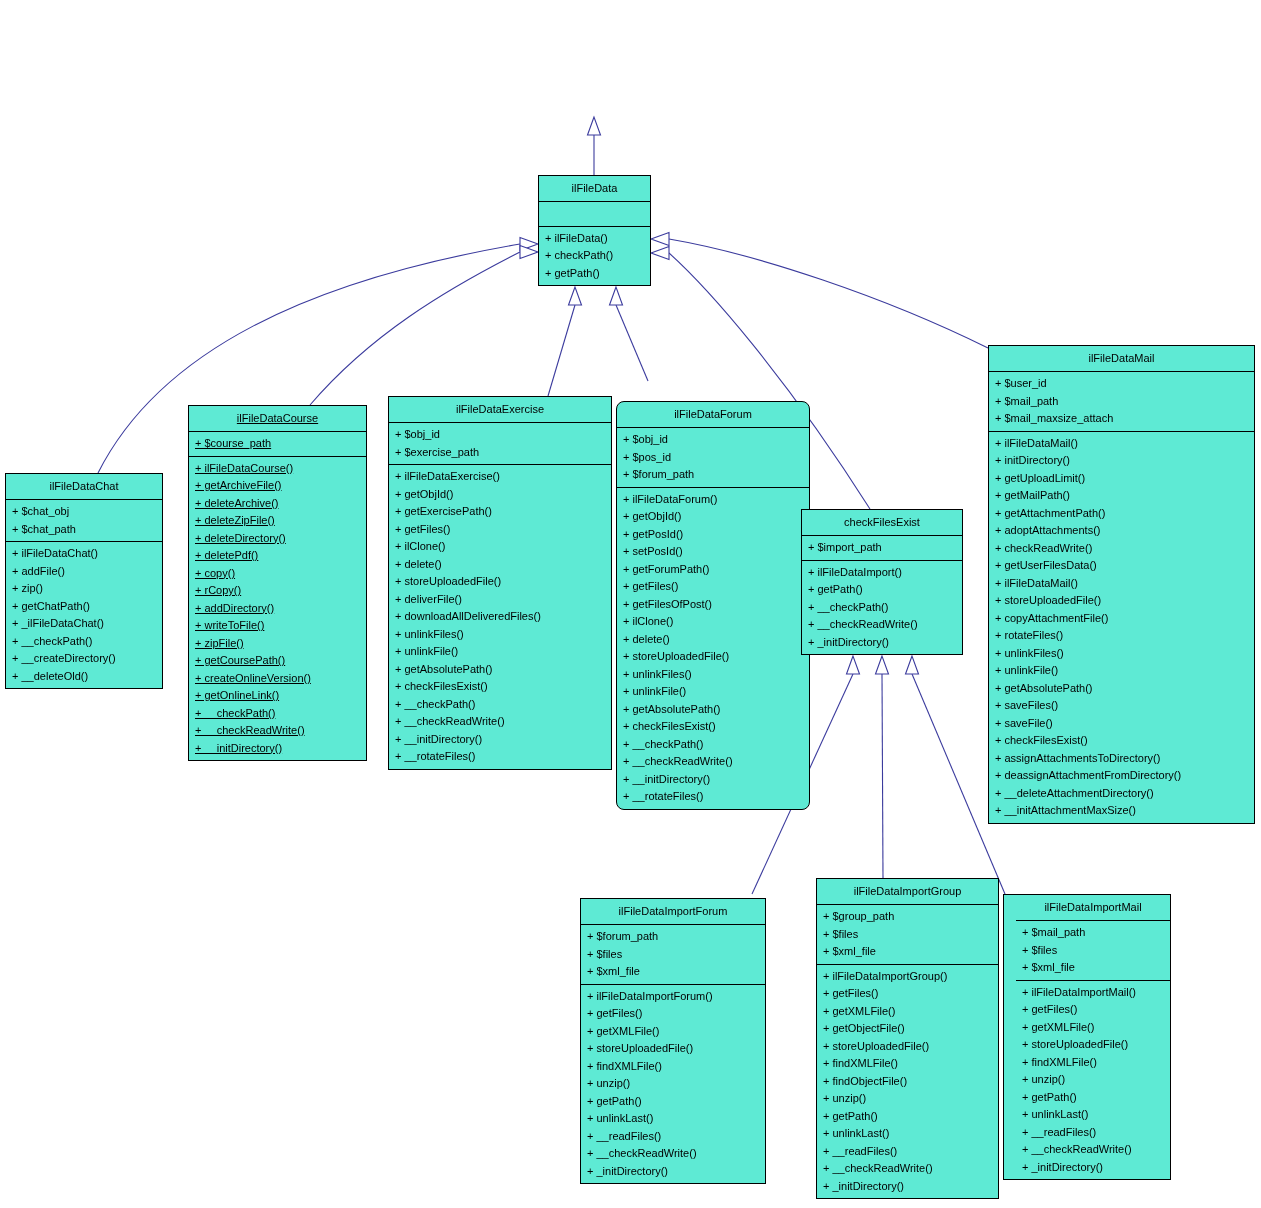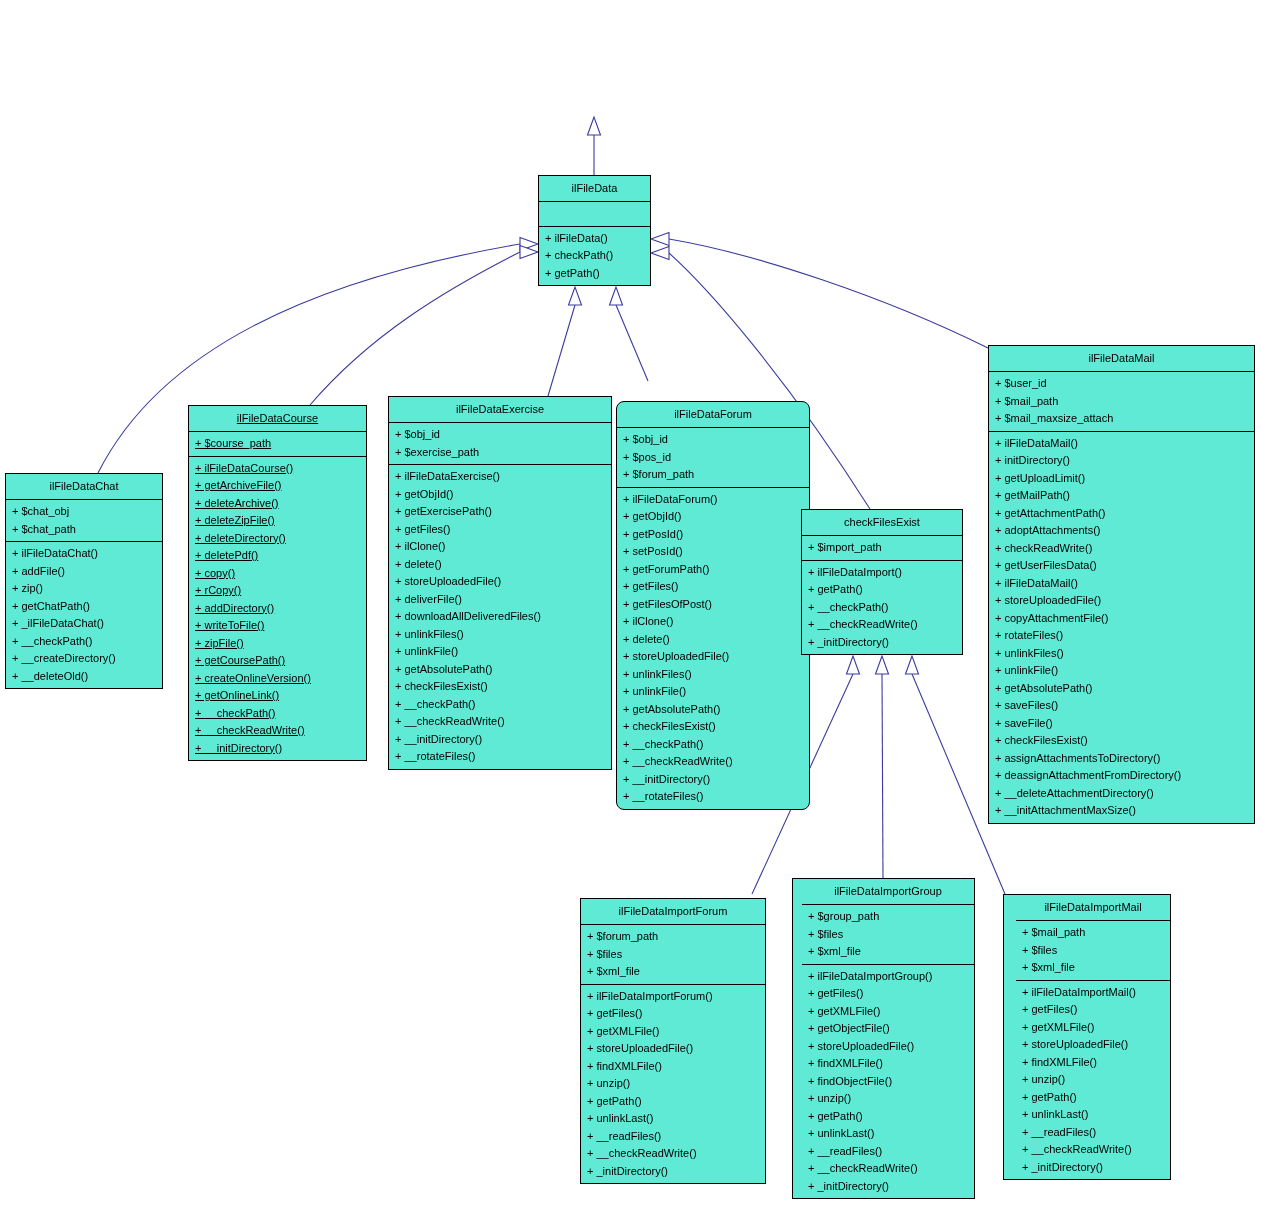--- a/index.html
+++ b/index.html
@@ -254,21 +254,21 @@
         <div class="uml-row">+ storeUploadedFile()</div>
         <div class="uml-row">+ findXMLFile()</div>
         <div class="uml-row">+ unzip()</div>
         <div class="uml-row">+ getPath()</div>
         <div class="uml-row">+ unlinkLast()</div>
         <div class="uml-row">+ __readFiles()</div>
         <div class="uml-row">+ __checkReadWrite()</div>
         <div class="uml-row">+ _initDirectory()</div>
       </div>
     </div>
-    <div class="uml-class" style="left: 792px; top: 878px; width: 183px; padding-left: 9px;">
+    <div class="uml-class" style="left: 816px; top: 878px; width: 183px;">
       <div class="uml-title">ilFileDataImportGroup</div>
       <div class="uml-sec">
         <div class="uml-row">+ $group_path</div>
         <div class="uml-row">+ $files</div>
         <div class="uml-row">+ $xml_file</div>
       </div>
       <div class="uml-sec">
         <div class="uml-row">+ ilFileDataImportGroup()</div>
         <div class="uml-row">+ getFiles()</div>
         <div class="uml-row">+ getXMLFile()</div>

